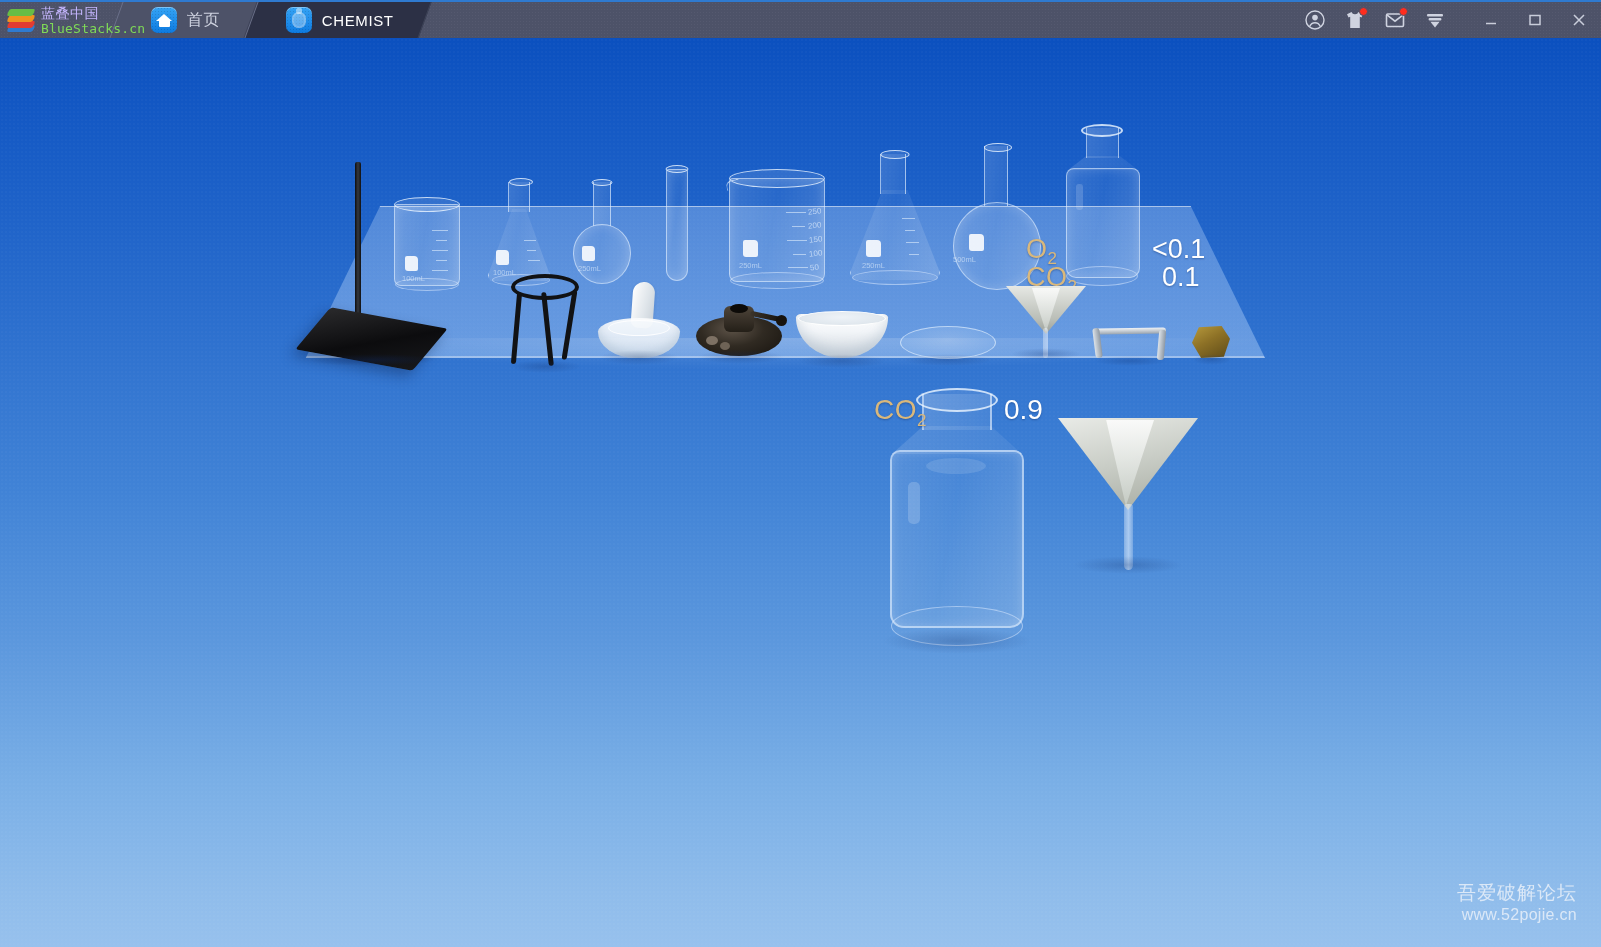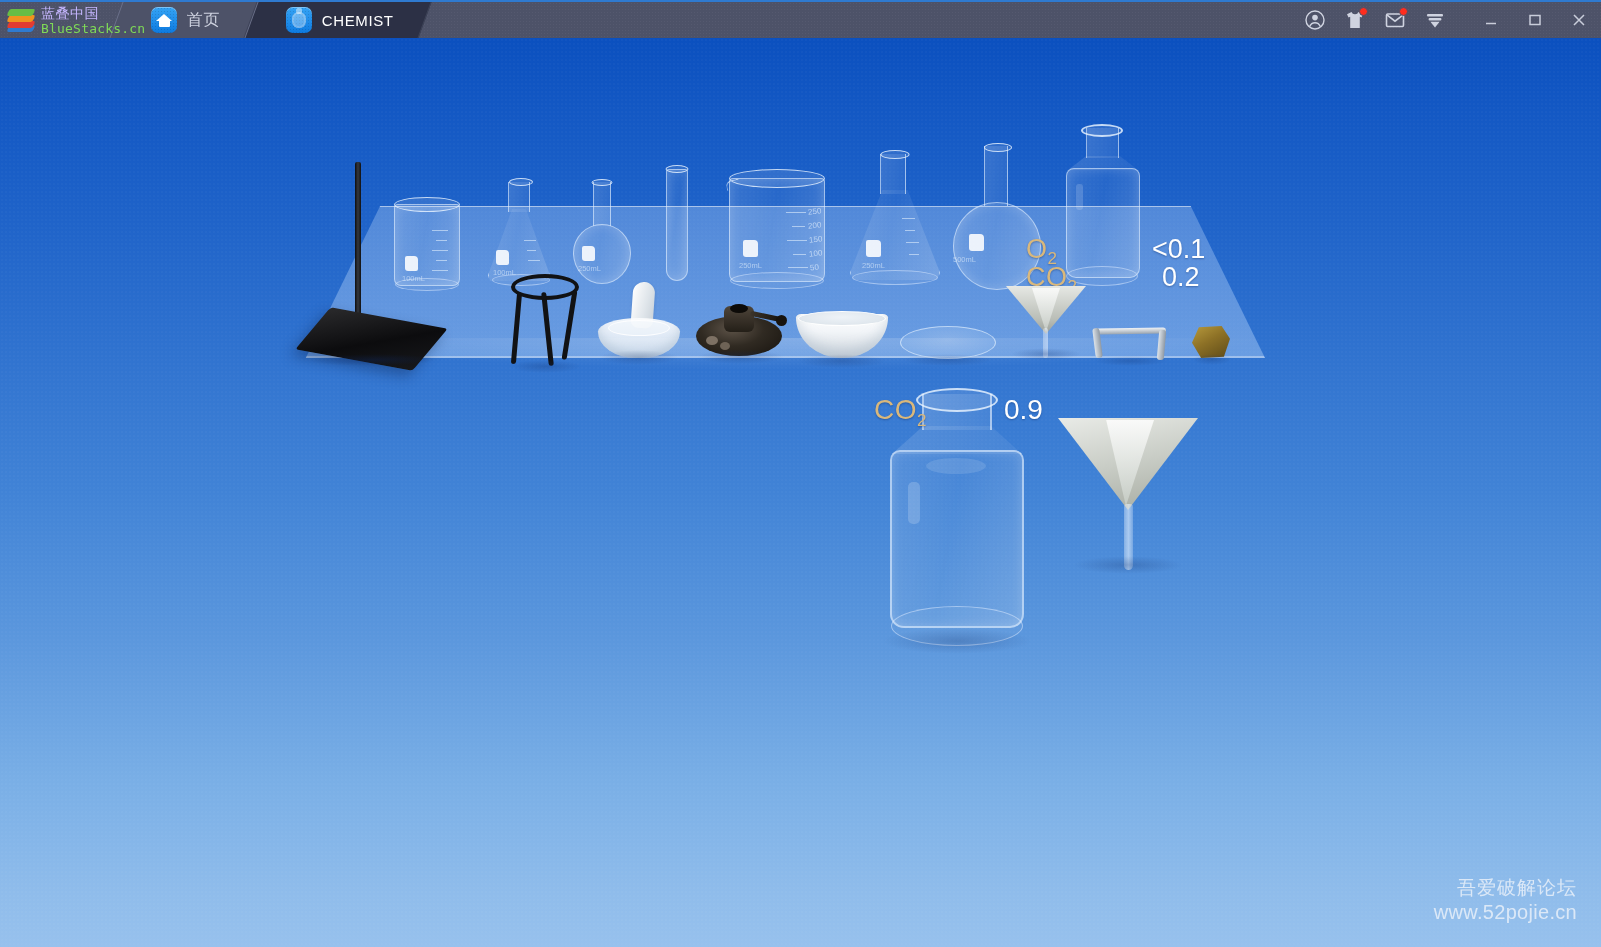--- a/index.html
+++ b/index.html
@@ -161,21 +161,21 @@
   .lbl{ position:absolute; white-space:nowrap; pointer-events:none;
         text-shadow:0 1px 2px rgba(0,30,80,.35); }
   .lbl.gas{ color:#d9b87c; font-size:27px; letter-spacing:.5px; }
   .lbl.gas sub{ font-size:17px; }
   .lbl.val{ color:#ffffff; font-size:27px; }
 
   
   .wm{ position:absolute; right:24px; bottom:22px; text-align:right; line-height:1.25;
        color:#dbe8f7; pointer-events:none; }
   .wm .wm1{ font-size:19px; letter-spacing:1px; }
-  .wm .wm2{ font-size:20px; letter-spacing:.3px; }
+  .wm .wm2{ font-size:16px; letter-spacing:.3px; }
 </style>
 </head>
 <body>
 
 <div id="app">
 
   <div id="titlebar">
     <div class="dots"></div>
 
     <div id="brand">
@@ -388,21 +388,21 @@
       <div style="position:absolute; left:20px; top:62px; width:7px; height:26px; background:rgba(255,255,255,.16); border-radius:3px;"></div>
     </div>
 
     <div class="lbl gas" style="left:1026px; top:196px;">
       <span>O</span><sub>2</sub>
     </div>
     <div class="lbl gas" style="left:1026px; top:224px;">
       <span>CO</span><sub>2</sub>
     </div>
     <div class="lbl val" style="left:1152px; top:196px;">&lt;0.1</div>
-    <div class="lbl val" style="left:1162px; top:224px;">0.2</div>
+    <div class="lbl val" style="left:1162px; top:224px;">0.1</div>
 
     <div class="obj" style="left:505px; top:236px; width:80px; height:94px;">
       <div style="position:absolute; left:6px; top:0px; width:68px; height:26px;
            border:4px solid #111214; border-radius:50%;"></div>
       <div style="position:absolute; left:9px; top:18px; width:5px; height:72px;
            background:#111214; transform:rotate(5deg); border-radius:3px;"></div>
       <div style="position:absolute; left:40px; top:18px; width:5px; height:74px;
            background:#111214; transform:rotate(-6deg); border-radius:3px;"></div>
       <div style="position:absolute; left:62px; top:16px; width:5px; height:70px;
            background:#111214; transform:rotate(9deg); border-radius:3px;"></div>

